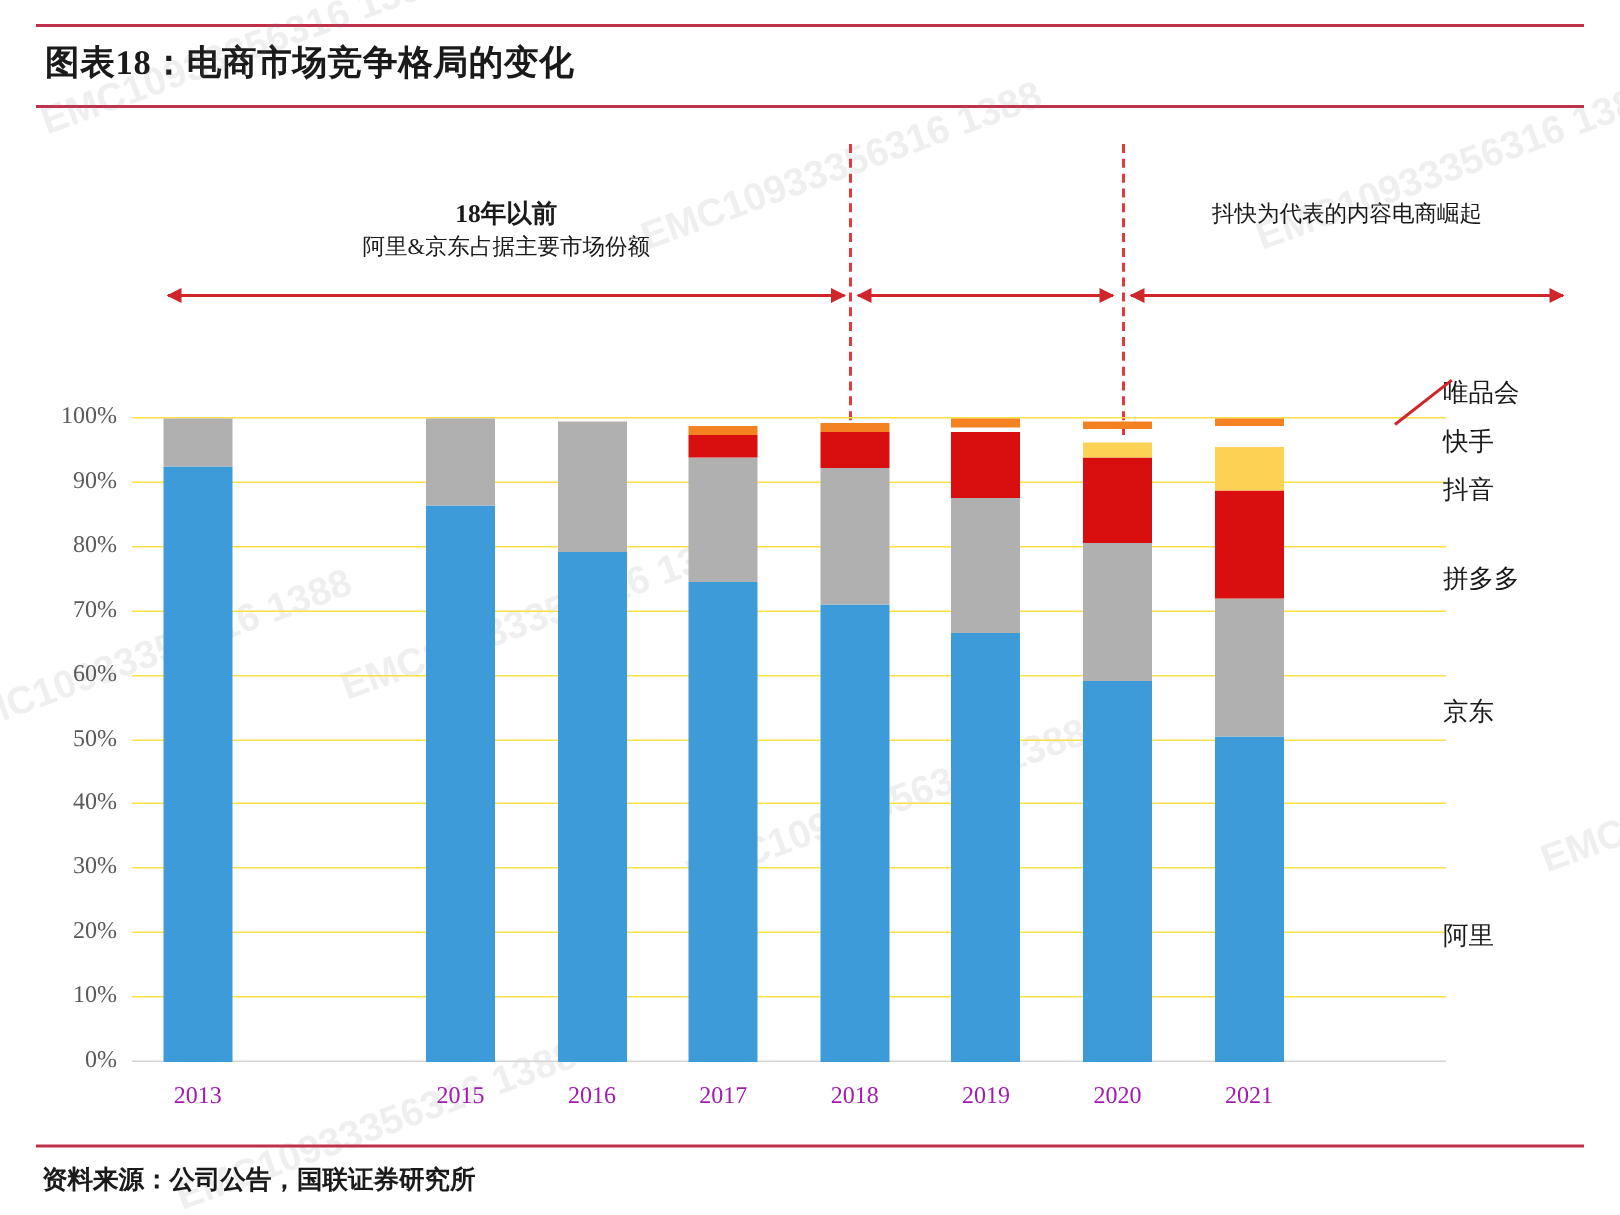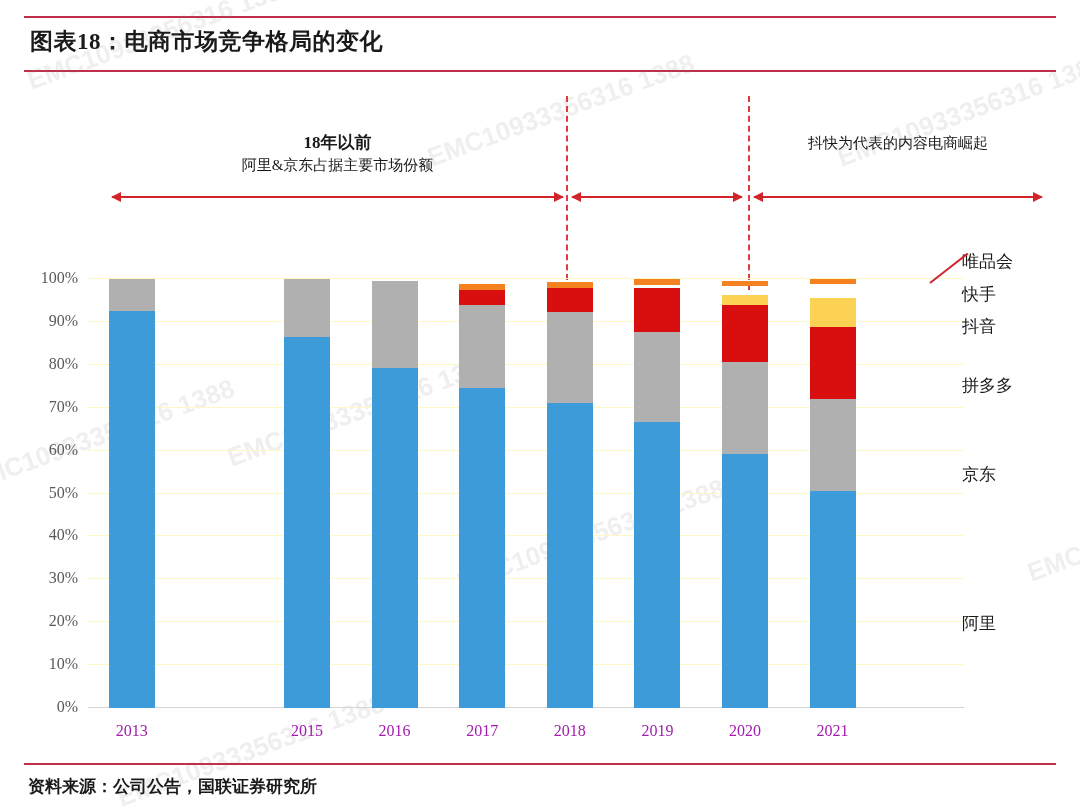--- a/index.html
+++ b/index.html
@@ -106,21 +106,21 @@
     left: 88px;
     top: 279px;
     width: 876px;
     height: 429px;
   }
   .gridline {
     position: absolute;
     left: 0;
     width: 100%;
     height: 1px;
-    background: #fef9c3;
+    background: #fde047;
   }
   .gridline.axis-base {
     background: #d5d5d5;
   }
   .ytick {
     position: absolute;
     right: 100%;
     margin-right: 10px;
     transform: translateY(-50%);
     font-size: 16px;

